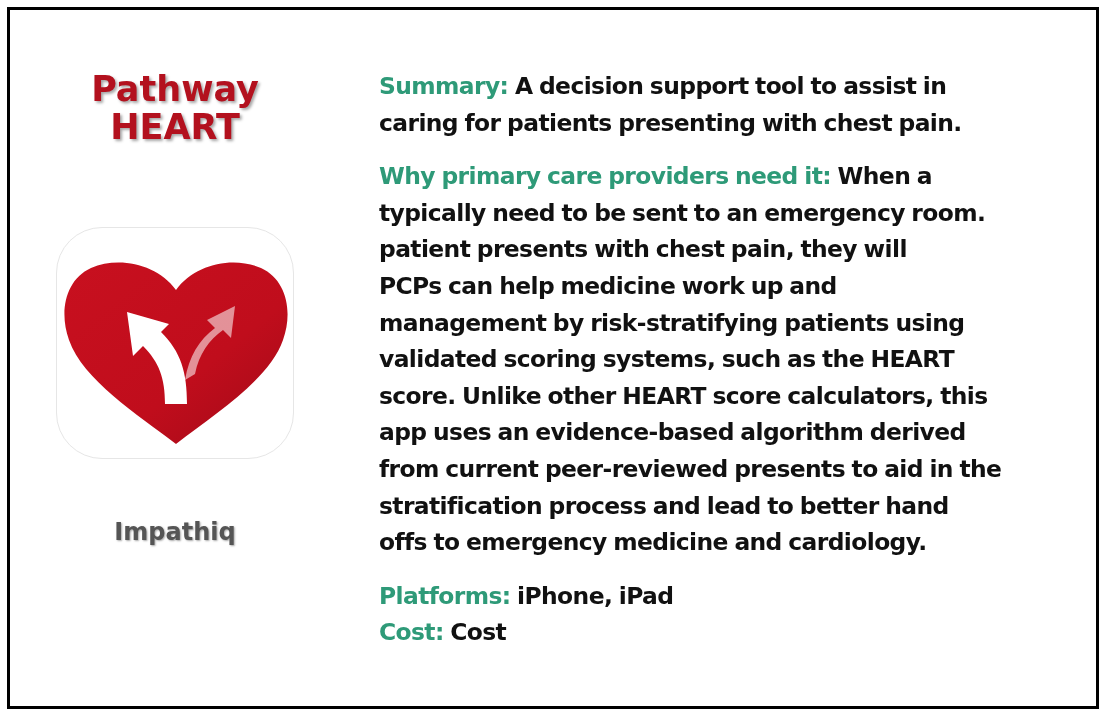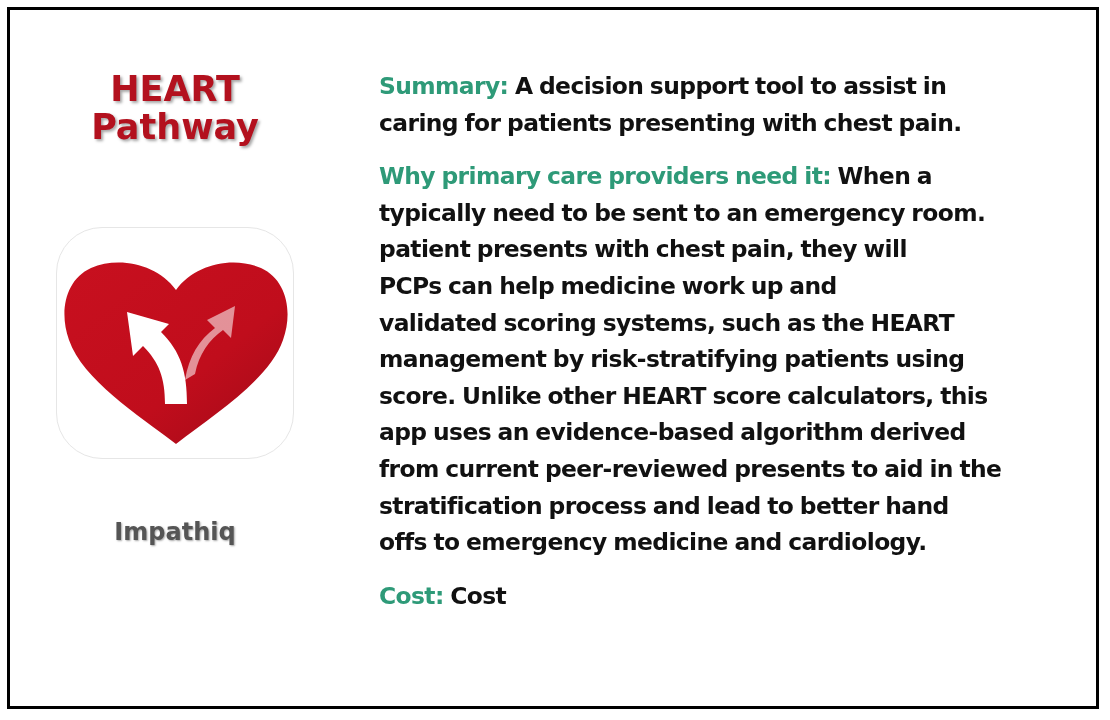--- a/index.html
+++ b/index.html
@@ -90,22 +90,22 @@
       display: block;
       white-space: nowrap;
     }
   </style>
 </head>
 <body>
 
 <div class="frame"></div>
 
 <div class="app-title">
+  <div>Pathway</div>
   <div>HEART</div>
-  <div>Pathway</div>
 </div>
 
 <div class="app-icon">
   <svg width="238" height="232" viewBox="0 0 238 232">
     <defs>
       <linearGradient id="hg" x1="0" y1="0" x2="1" y2="1">
         <stop offset="0" stop-color="#c8101f"></stop>
         <stop offset="0.6" stop-color="#c00d1c"></stop>
         <stop offset="1" stop-color="#a20a18"></stop>
       </linearGradient>
@@ -144,25 +144,26 @@
   <p class="block">
     <span class="line"><span class="label">Summary:</span> <span>A decision support tool to assist in</span></span>
     <span class="line">caring for patients presenting with chest pain.</span>
   </p>
 
   <p class="block">
     <span class="line"><span class="label">Why primary care providers need it:</span> <span>When a</span></span>
     <span class="line">typically need to be sent to an emergency room.</span>
     <span class="line">patient presents with chest pain, they will</span>
     <span class="line">PCPs can help medicine work up and</span>
+    <span class="line">management by risk-stratifying patients using</span>
     <span class="line">validated scoring systems, such as the HEART</span>
-    <span class="line">management by risk-stratifying patients using</span>
     <span class="line">score. Unlike other HEART score calculators, this</span>
     <span class="line">app uses an evidence-based algorithm derived</span>
     <span class="line">from current peer-reviewed presents to aid in the</span>
     <span class="line">stratification process and lead to better hand</span>
     <span class="line">offs to emergency medicine and cardiology.</span>
   </p>
 
   <p>
+    <span class="line"><span class="label">Platforms:</span> <span>iPhone, iPad</span></span>
     <span class="line"><span class="label">Cost:</span> <span>Cost</span></span>
   </p>
 </div>
 
 </body></html>

